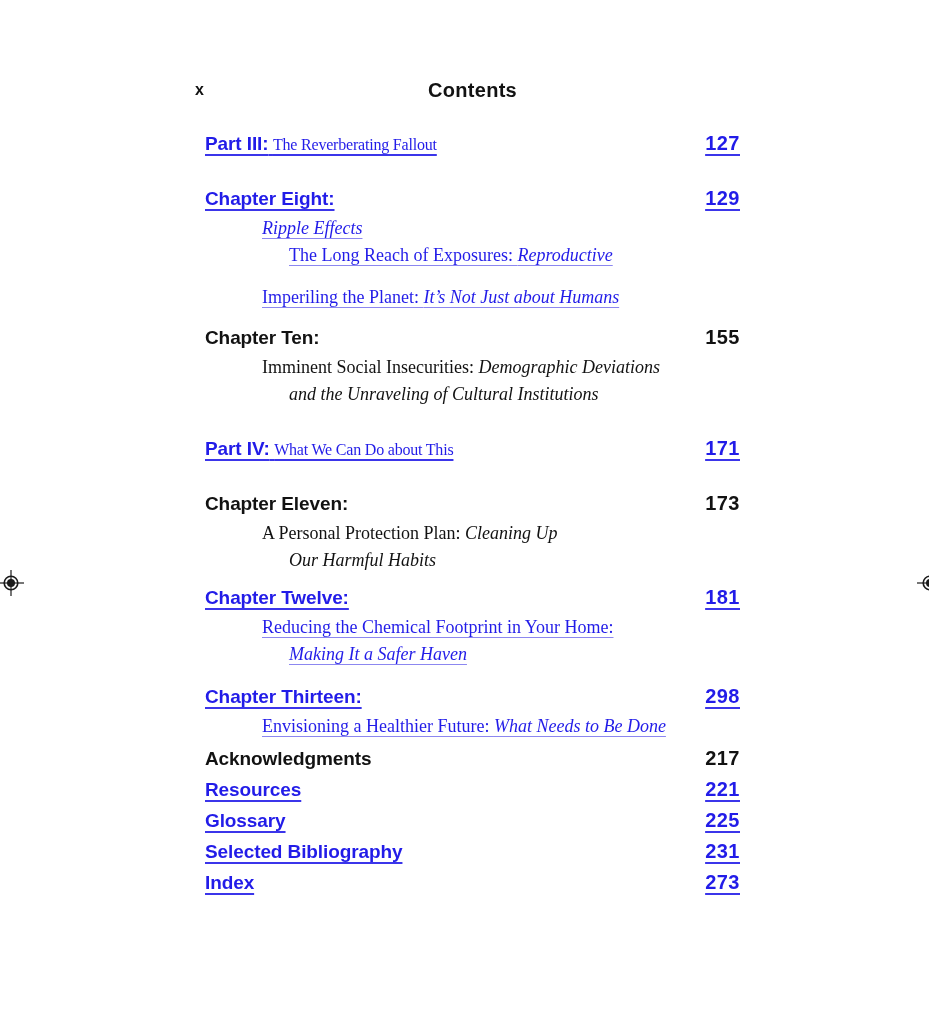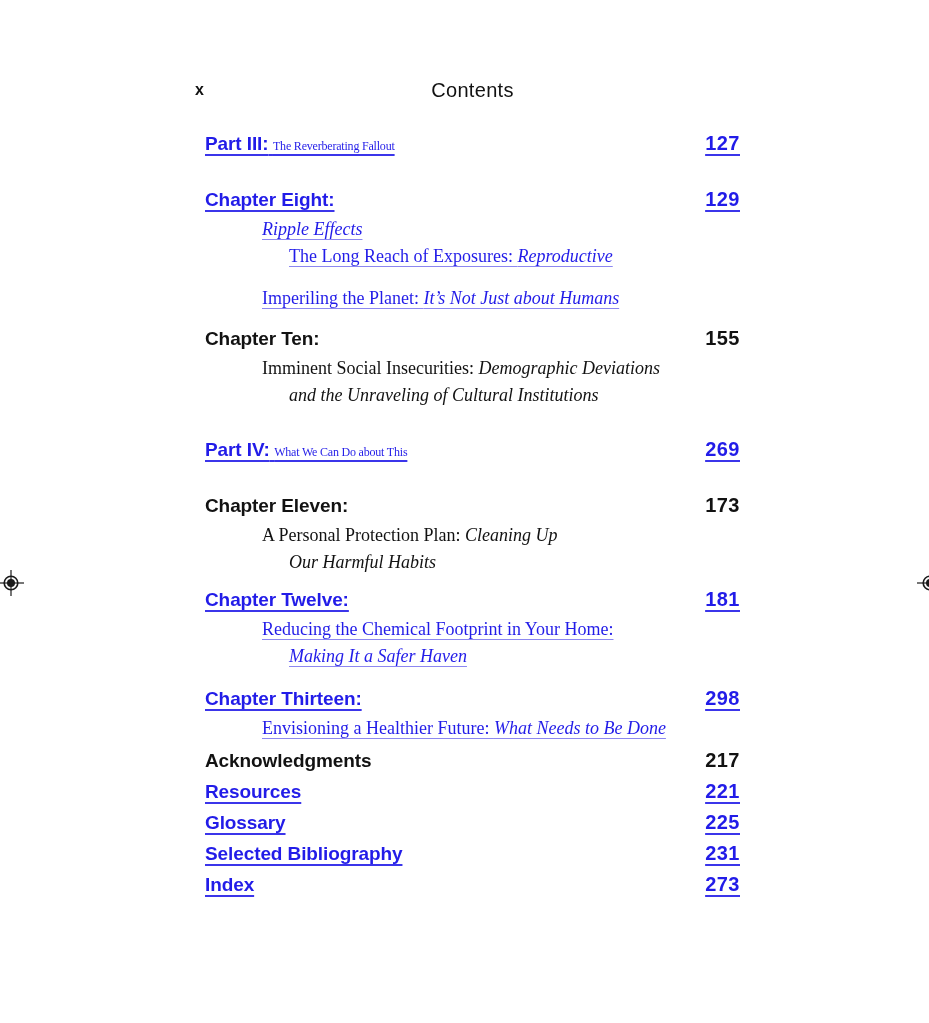--- a/index.html
+++ b/index.html
@@ -26,40 +26,40 @@
   .folio {
     position: absolute;
     left: -10px; top: 0;
     font-weight: 700;
     font-size: 16px;
     letter-spacing: 0.5px;
   }
   .contents-title {
     display: block;
     text-align: center;
-    font-weight: 400;
+    font-weight: 700;
     font-size: 20px;
     letter-spacing: 0.3px;
   }
   
   .toc-list { width: 535px; }
   .entry-head {
     display: flex;
     justify-content: space-between;
     align-items: baseline;
     line-height: 22px;
   }
   .label {
     font-weight: 700;
     font-size: 19px;
     letter-spacing: -0.1px;
   }
   .serif-title {
     font-family: "Liberation Serif", serif;
-    font-size: 12px;
+    font-size: 16px;
     letter-spacing: -0.2px;
   }
   .pageno {
     font-weight: 700;
     font-size: 20px;
     letter-spacing: 0.5px;
   }
   .subtitle {
     margin-top: 4px;
     font-family: "Liberation Serif", serif;
@@ -142,21 +142,21 @@
           <span class="pageno">155</span>
         </div>
         <div class="subtitle">
           <div class="sub-line"><span class="sub-text"><span>Imminent Social Insecurities: </span><span class="it">Demographic Deviations</span></span></div>
           <div class="sub-line"><span class="sub-text"><span class="it">and the Unraveling of Cultural Institutions</span></span></div>
         </div>
       </div>
       <div class="entry kind-part row-part-iv linked">
         <div class="entry-head">
           <span class="entry-title"><span class="label">Part IV:</span> <span class="serif-title">What We Can Do about This</span></span>
-          <span class="pageno">269</span>
+          <span class="pageno">171</span>
         </div>
       </div>
       <div class="entry kind-chapter row-chapter-eleven plain">
         <div class="entry-head">
           <span class="entry-title"><span class="label">Chapter Eleven:</span></span>
           <span class="pageno">173</span>
         </div>
         <div class="subtitle">
           <div class="sub-line"><span class="sub-text"><span>A Personal Protection Plan: </span><span class="it">Cleaning Up</span></span></div>
           <div class="sub-line"><span class="sub-text"><span class="it">Our Harmful Habits</span></span></div>

